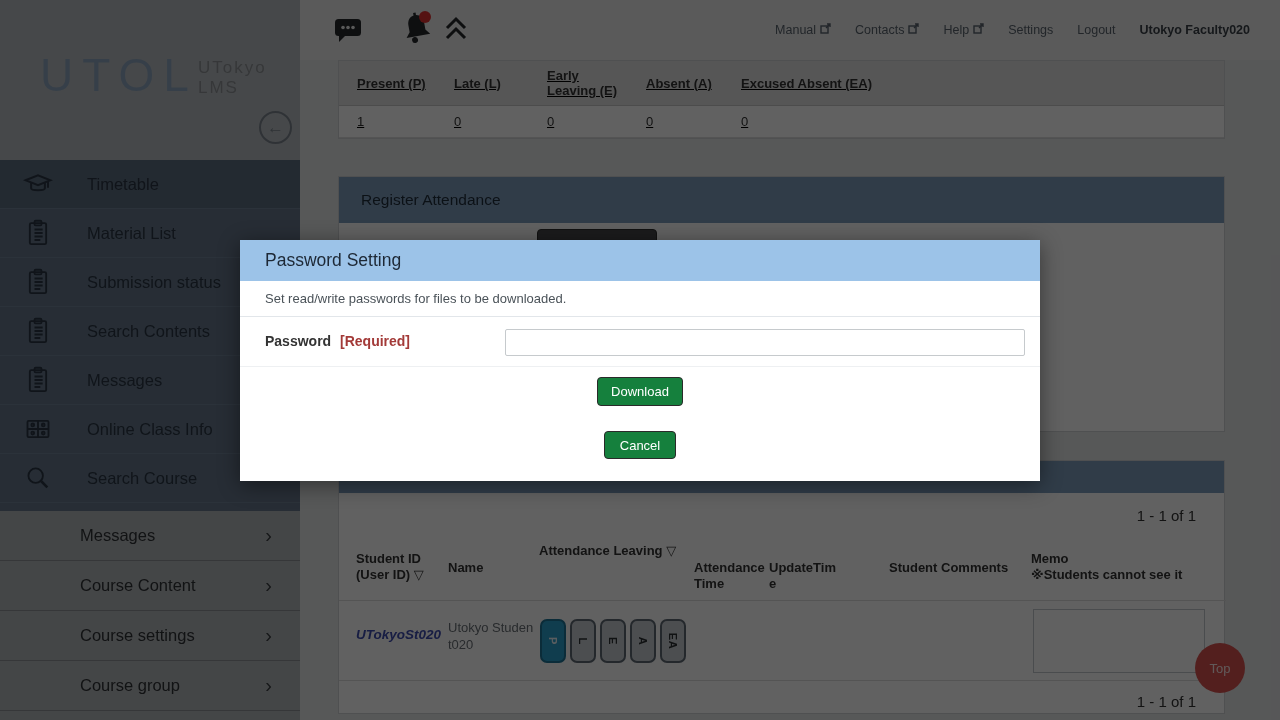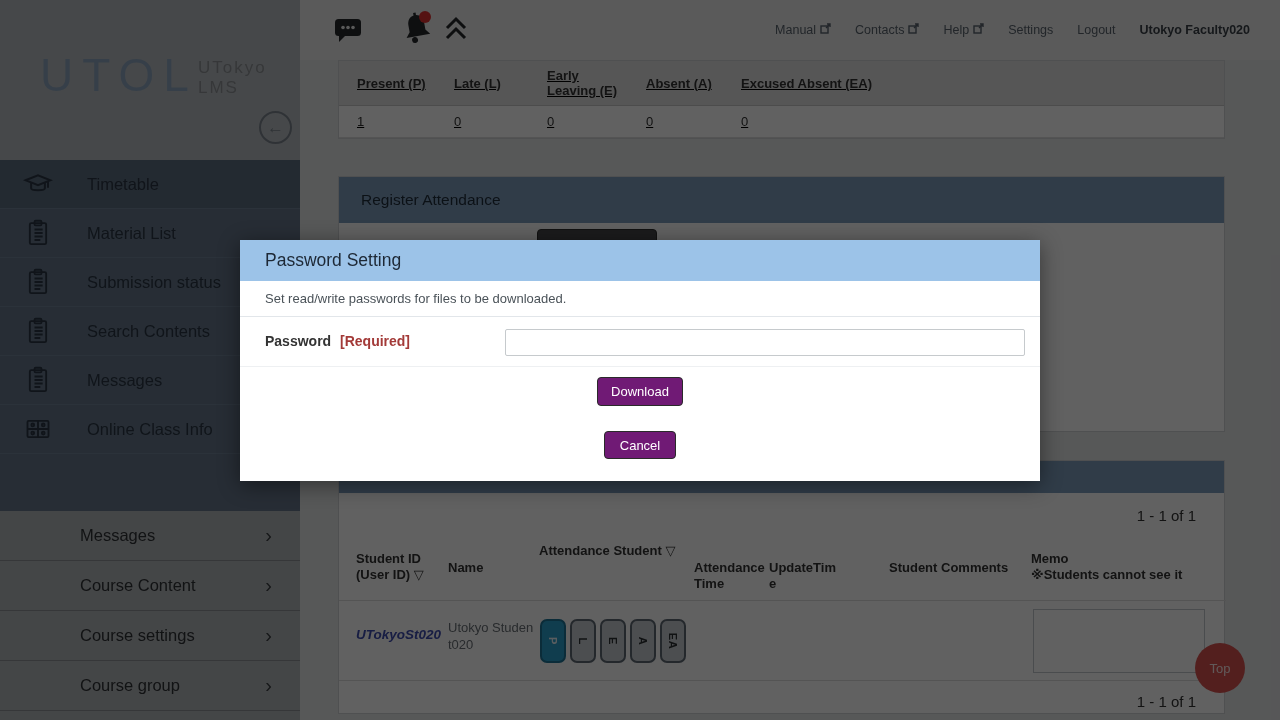--- a/index.html
+++ b/index.html
@@ -76,21 +76,21 @@
 
   
   .overlay { position:absolute; inset:0; background:rgba(0,0,0,0.62); z-index:50; }
   .modal { position:absolute; left:240px; top:240px; width:800px; height:241px; background:#fff; z-index:60; box-shadow:0 4px 20px rgba(0,0,0,0.45); }
   .modal-head { height:41px; background:#9cc3e8; display:flex; align-items:center; padding-left:25px; font-size:17.5px; color:#1d2835; }
   .modal-desc { height:36px; display:flex; align-items:center; padding-left:25px; font-size:13px; color:#4a5258; border-bottom:1px solid #e2e6ea; }
   .modal-form { position:relative; height:50px; border-bottom:1px solid #eef0f2; }
   .form-label { position:absolute; left:25px; top:16px; font-size:14px; font-weight:bold; color:#333; }
   .req { color:#a33a38; margin-left:5px; }
   .pw-input { position:absolute; left:265px; top:12px; width:520px; height:27px; border:1px solid #c6cacd; border-radius:2px; padding:0 8px; font-size:13px; }
-  .modal-btn { position:absolute; left:50%; transform:translateX(-50%); background:#701a75; color:#fff; border:1px solid #2a2a2a; border-radius:4px; font-size:13px; cursor:pointer; font-family:inherit; }
+  .modal-btn { position:absolute; left:50%; transform:translateX(-50%); background:#15803d; color:#fff; border:1px solid #2a2a2a; border-radius:4px; font-size:13px; cursor:pointer; font-family:inherit; }
   .dl-btn { top:137px; width:86px; height:29px; }
   .cancel-btn { top:191px; width:72px; height:28px; }
 </style>
 </head>
 <body>
 
 <div class="page">
 
   <div class="sidebar">
     <div class="logo-area">
@@ -159,20 +159,29 @@
           <svg width="28" height="26" viewBox="0 0 24 22">
               <rect x="3" y="4" width="18" height="14" rx="1"></rect>
               <path d="M12 4 v14 M3 11 h18"></path>
               <circle cx="7.5" cy="7.5" r="1.2"></circle>
               <circle cx="16.5" cy="7.5" r="1.2"></circle>
               <circle cx="7.5" cy="14.5" r="1.2"></circle>
               <circle cx="16.5" cy="14.5" r="1.2"></circle>
             </svg>
         </span>
         <span class="nav-label">Online Class Info</span>
+      </div>
+      <div class="nav-item">
+        <span class="nav-icon">
+          <svg width="28" height="28" viewBox="0 0 24 24">
+              <circle cx="10" cy="10" r="6.2"></circle>
+              <path d="M14.8 14.8 L20 20" stroke-width="2.2"></path>
+            </svg>
+        </span>
+        <span class="nav-label">Search Course</span>
       </div>
     </div>
     <div class="submenu">
       <div class="submenu-item">
         <span class="submenu-label">Messages</span>
         <span class="submenu-chevron">›</span>
       </div>
       <div class="submenu-item">
         <span class="submenu-label">Course Content</span>
         <span class="submenu-chevron">›</span>
@@ -274,21 +283,21 @@
     <div class="students-head"></div>
     <div class="pagination pag-top">1 - 1 of 1</div>
 
     <div class="tbl-header">
       <div class="th th-id">
         <span>Student ID (User ID)</span>
         <span class="sort-glyph">▽</span>
       </div>
       <div class="th th-name">Name</div>
       <div class="th th-status">
-        <span>Attendance Student</span>
+        <span>Attendance Leaving</span>
         <span class="sort-glyph">▽</span>
       </div>
       <div class="th th-atime">AttendanceTime</div>
       <div class="th th-utime">UpdateTime</div>
       <div class="th th-comm">Student Comments</div>
       <div class="th th-memo">
         <div>Memo</div>
         <div>※Students cannot see it</div>
       </div>
     </div>

